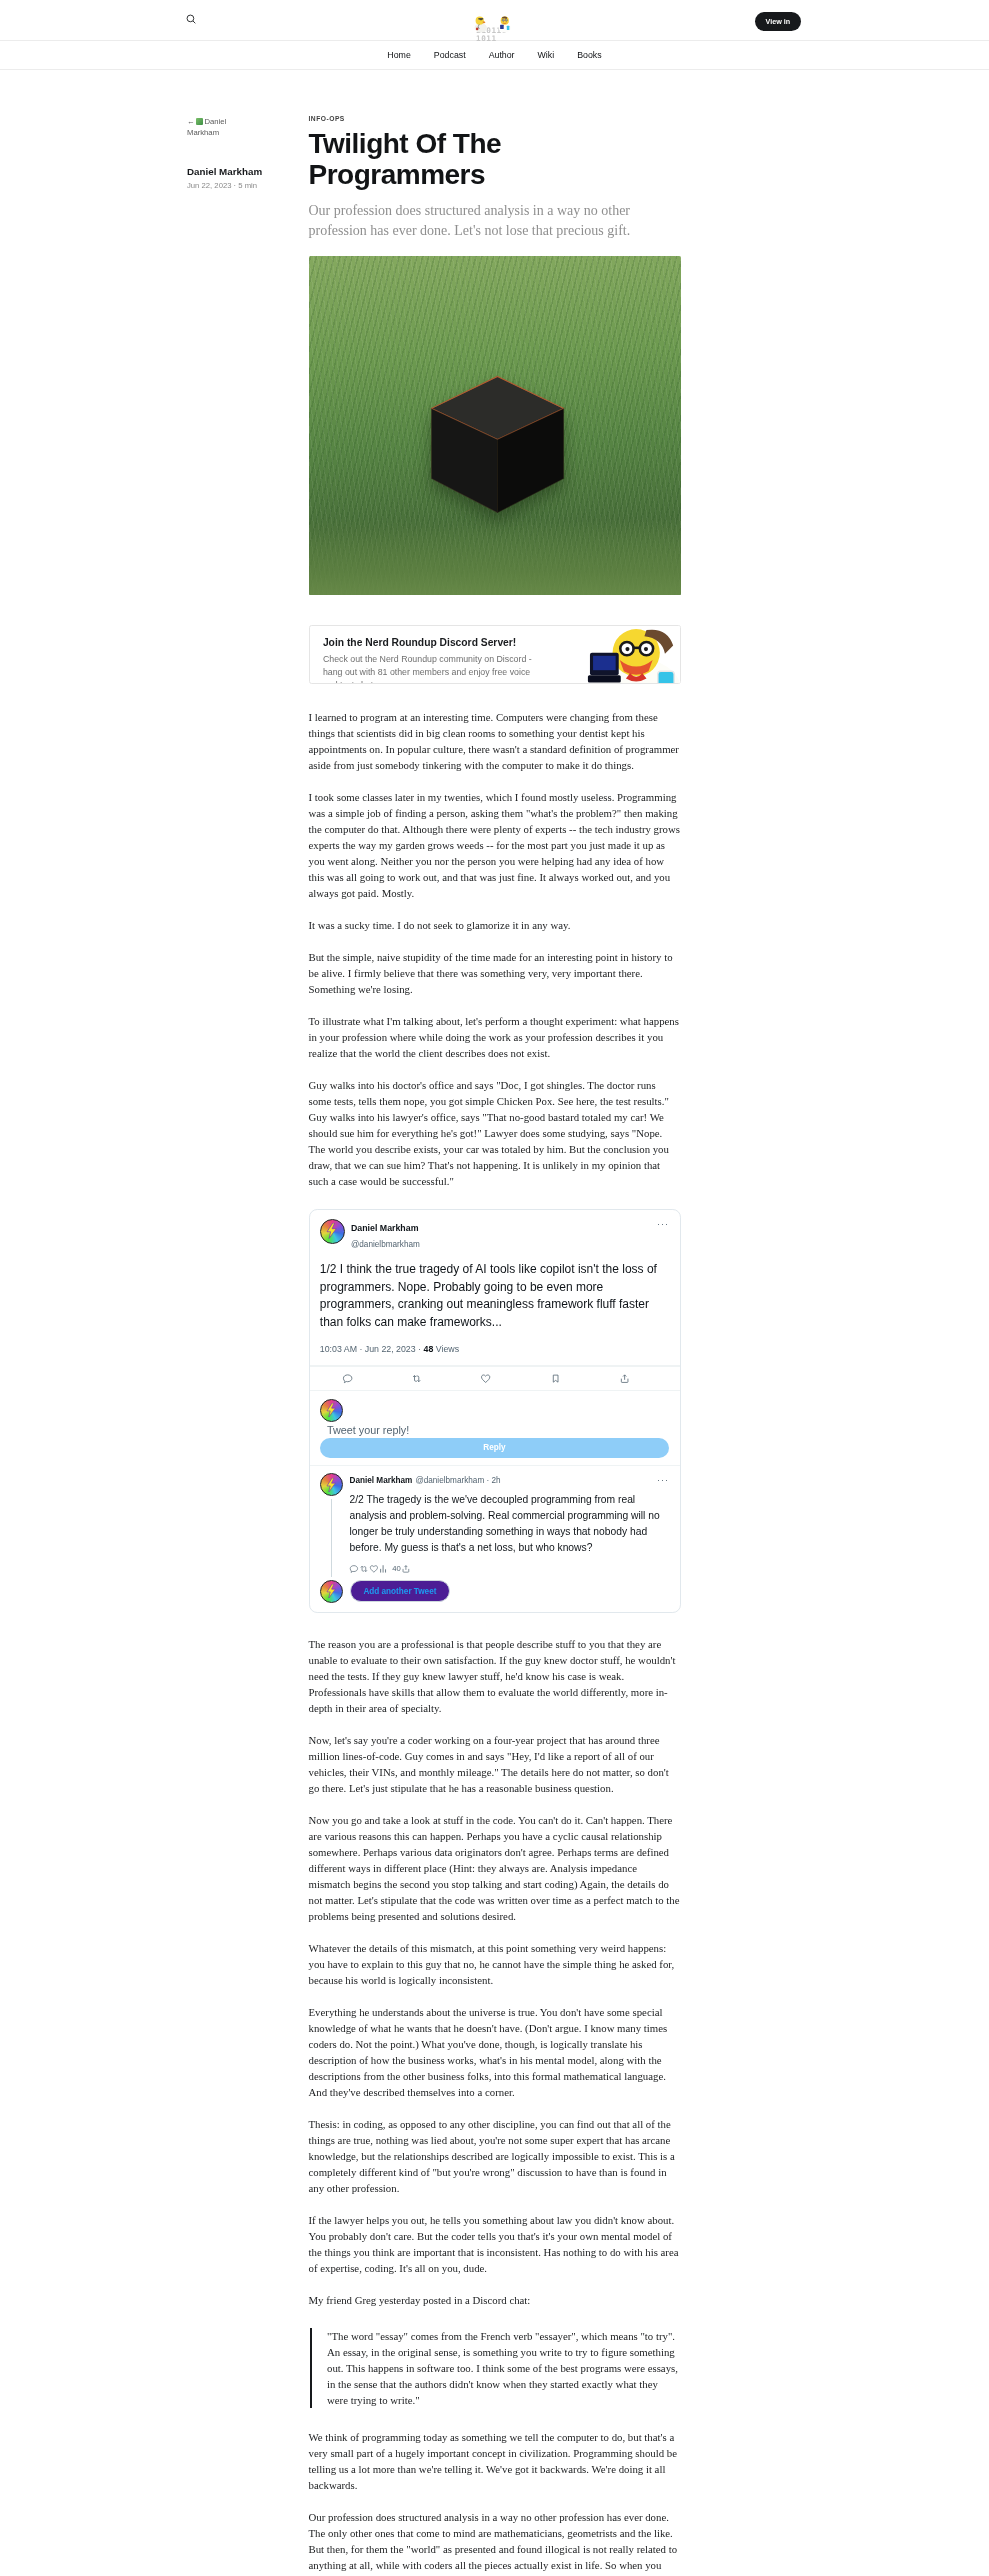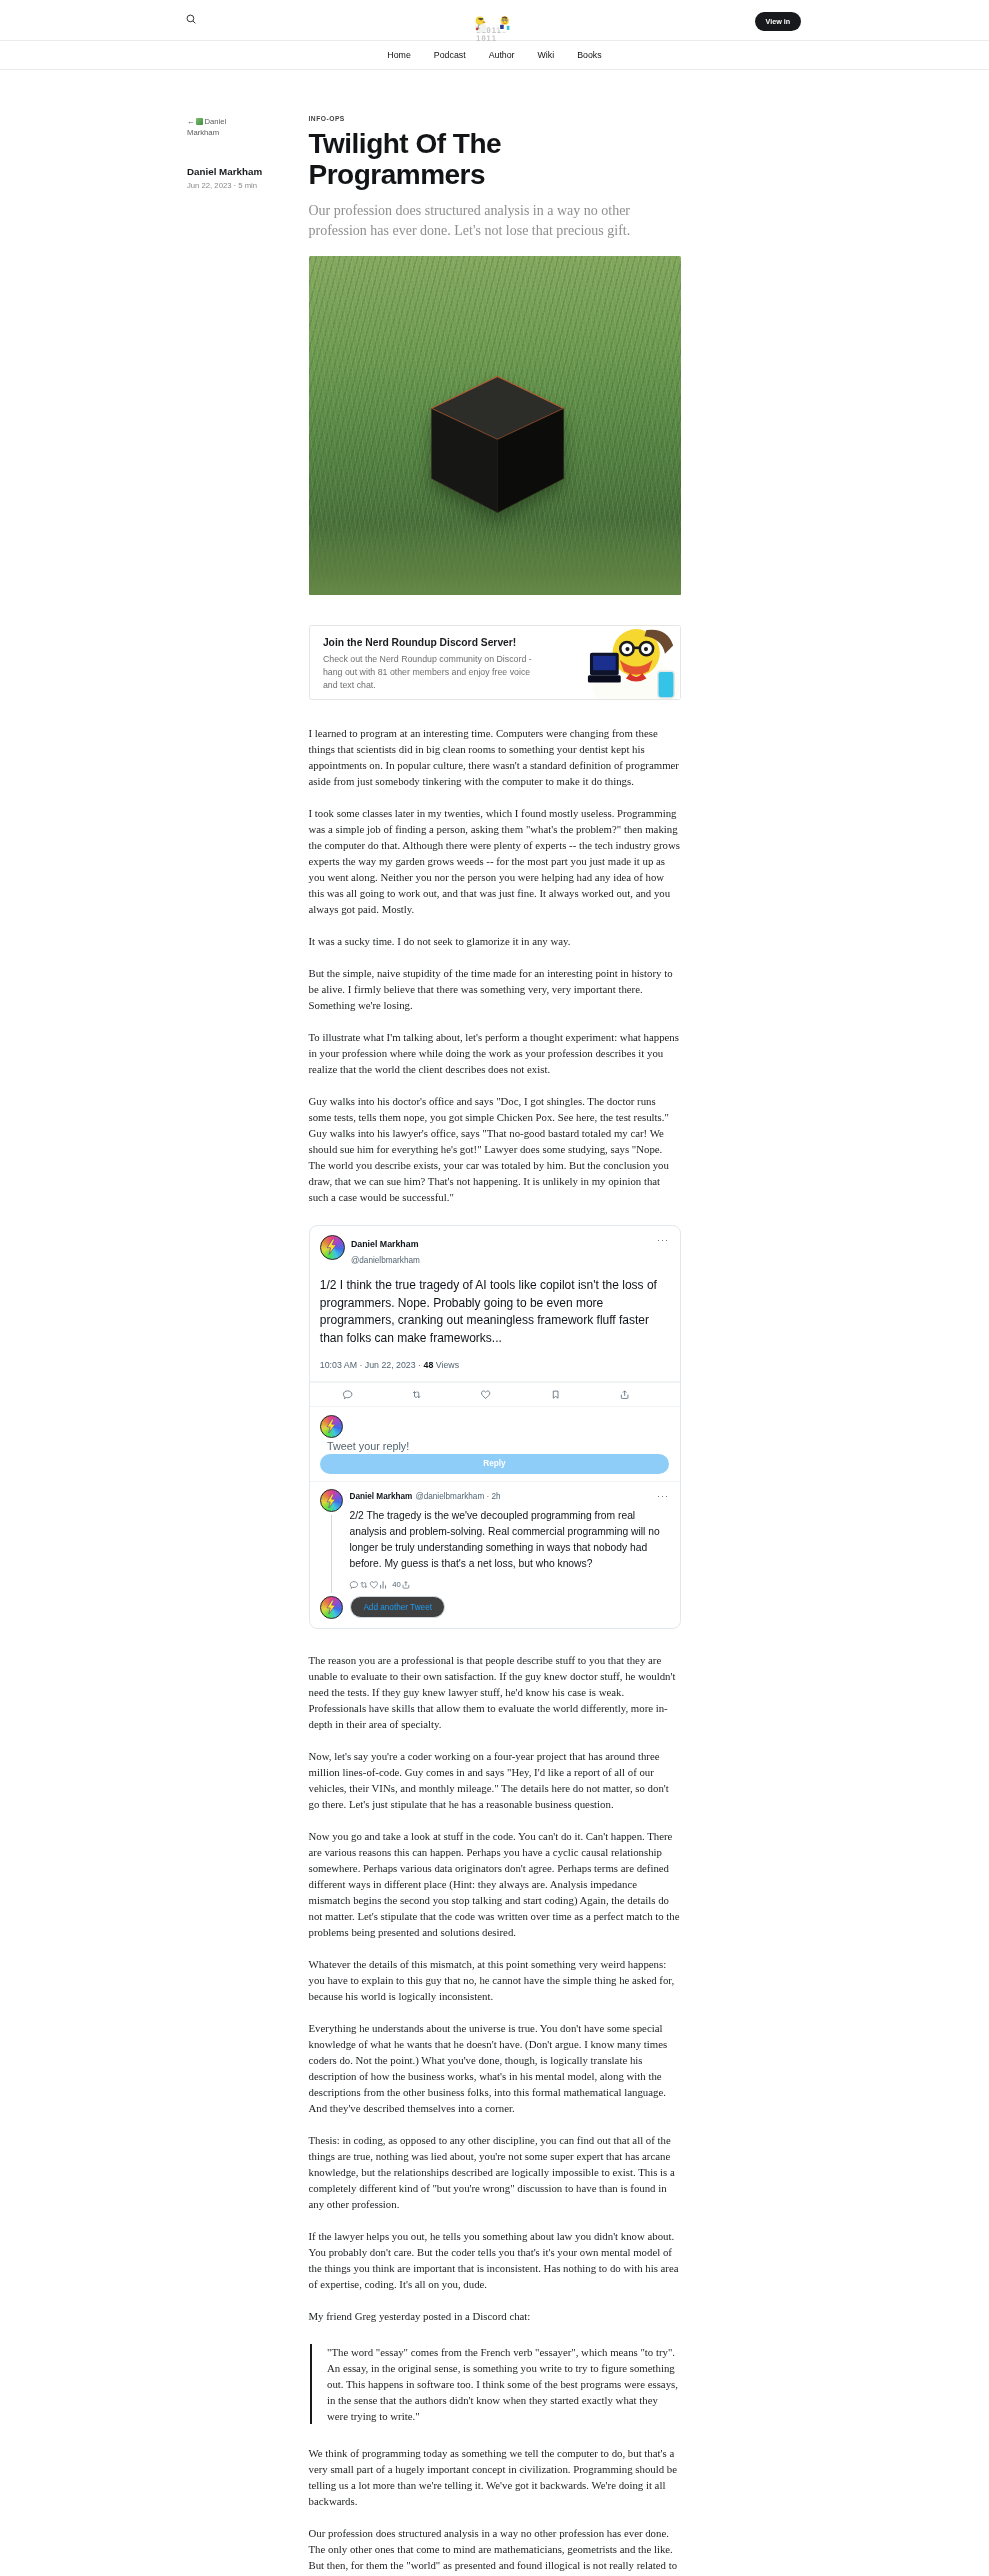--- a/index.html
+++ b/index.html
@@ -38,21 +38,21 @@
     background:
       repeating-linear-gradient(82deg, rgba(255,255,255,0.07) 0 1px, rgba(0,0,0,0) 1px 4.6px),
       repeating-linear-gradient(-75deg, rgba(20,60,20,0.15) 0 1.5px, rgba(0,0,0,0) 1.5px 5.7px),
       linear-gradient(178deg,#85a95f 0%, #6d9a50 30%, #578544 55%, #496f3a 78%, #557c41 100%);
   }
   .hero-blur-bottom { position:absolute; left:0; right:0; bottom:0; height:77px;
       background:linear-gradient(rgba(90,122,62,0) 0%, rgba(96,130,66,0.75) 70%, rgba(104,138,72,0.9) 100%); }
   .cube-svg { position:absolute; left:106px; top:111px; filter:drop-shadow(0 9.3px 8.2px rgba(20,40,15,0.45)); }
 
   
-  .discord-card { margin-top:30px; border:0.5px solid #e5e5e5; border-radius:2.6px; display:flex; overflow:hidden; height:75px; cursor:pointer;justify-content:space-between; }
+  .discord-card { margin-top:30px; border:0.5px solid #e5e5e5; border-radius:2.6px; display:flex; overflow:hidden; height:59px; cursor:pointer;justify-content:space-between; }
   .discord-text { flex:1; padding:11.3px 13.4px; }
   .discord-title { font-size:10.3px; font-weight:bold; color:#1a1c1f; }
   .discord-desc { margin-top:5.2px; font-size:8.8px; line-height:13px; color:#6f6f6f; width:216px; }
   .discord-meta { margin-top:7.2px; display:flex; align-items:center; gap:4.1px; font-size:8.2px; color:#555; }
   .discord-favicon { width:9.3px; height:9.3px; border:0.5px solid #d0d0d0; border-radius:1.5px; background:linear-gradient(135deg,#eef3f8 45%,#9fd08a 46%); }
   .discord-img { width:121px; position:relative; background:#fff; flex-shrink:0; }
 
   
   .article { margin-top:25px; font-family:"Liberation Serif", serif; font-size:10.8px; line-height:16px; color:#1b1d1f; }
   .article p { margin-bottom:16px; }
@@ -83,21 +83,21 @@
   .tw2-left { display:flex; flex-direction:column; align-items:center; margin-right:6.7px; }
   .thread-line { width:1px; flex:1; background:#cfd9de; margin-top:3.1px; }
   .tw2-body { flex:1; }
   .tw2-nameline { display:flex; font-size:8.2px; align-items:baseline; }
   .tw2-nameline .nm { font-weight:bold; margin-right:3.1px; }
   .tw2-nameline .hd { color:#536471; }
   .tw2-text { margin-top:3.1px; font-size:10.3px; line-height:16px; }
   .tw2-actions { display:flex; justify-content:flex-start; padding:7.2px 46px 3.1px 0; color:#536471; }
   .tw2-actions .ic { background:none; border:none; color:#536471; cursor:pointer; display:flex; align-items:center; gap:3.6px; font-size:7.7px; }
   .tw-add-row { display:flex; align-items:center; padding:3.1px 10.3px 9.3px 10.3px; }
-  .tw-add-btn { margin-left:7.2px; background:#404040; border:0.5px solid #cfd9de; color:#1d9bf0; font-size:8.2px; font-weight:normal; border-radius:11.3px; padding:5.7px 12.4px; cursor:pointer; }
+  .tw-add-btn { margin-left:7.2px; background:#4c1d95; border:0.5px solid #cfd9de; color:#1d9bf0; font-size:8.2px; font-weight:bold; border-radius:11.3px; padding:5.7px 12.4px; cursor:pointer; }
 </style>
 </head>
 <body>
 
 <header class="topbar">
   <button class="search-btn">
     <span>
       <svg width="12.4" height="12.4" viewBox="0 0 24 24" fill="none" stroke="#232527" stroke-width="1.8">
         <circle cx="10.5" cy="10.5" r="6.5"></circle>
           <path d="M15.5 15.5 L20 20"></path>

